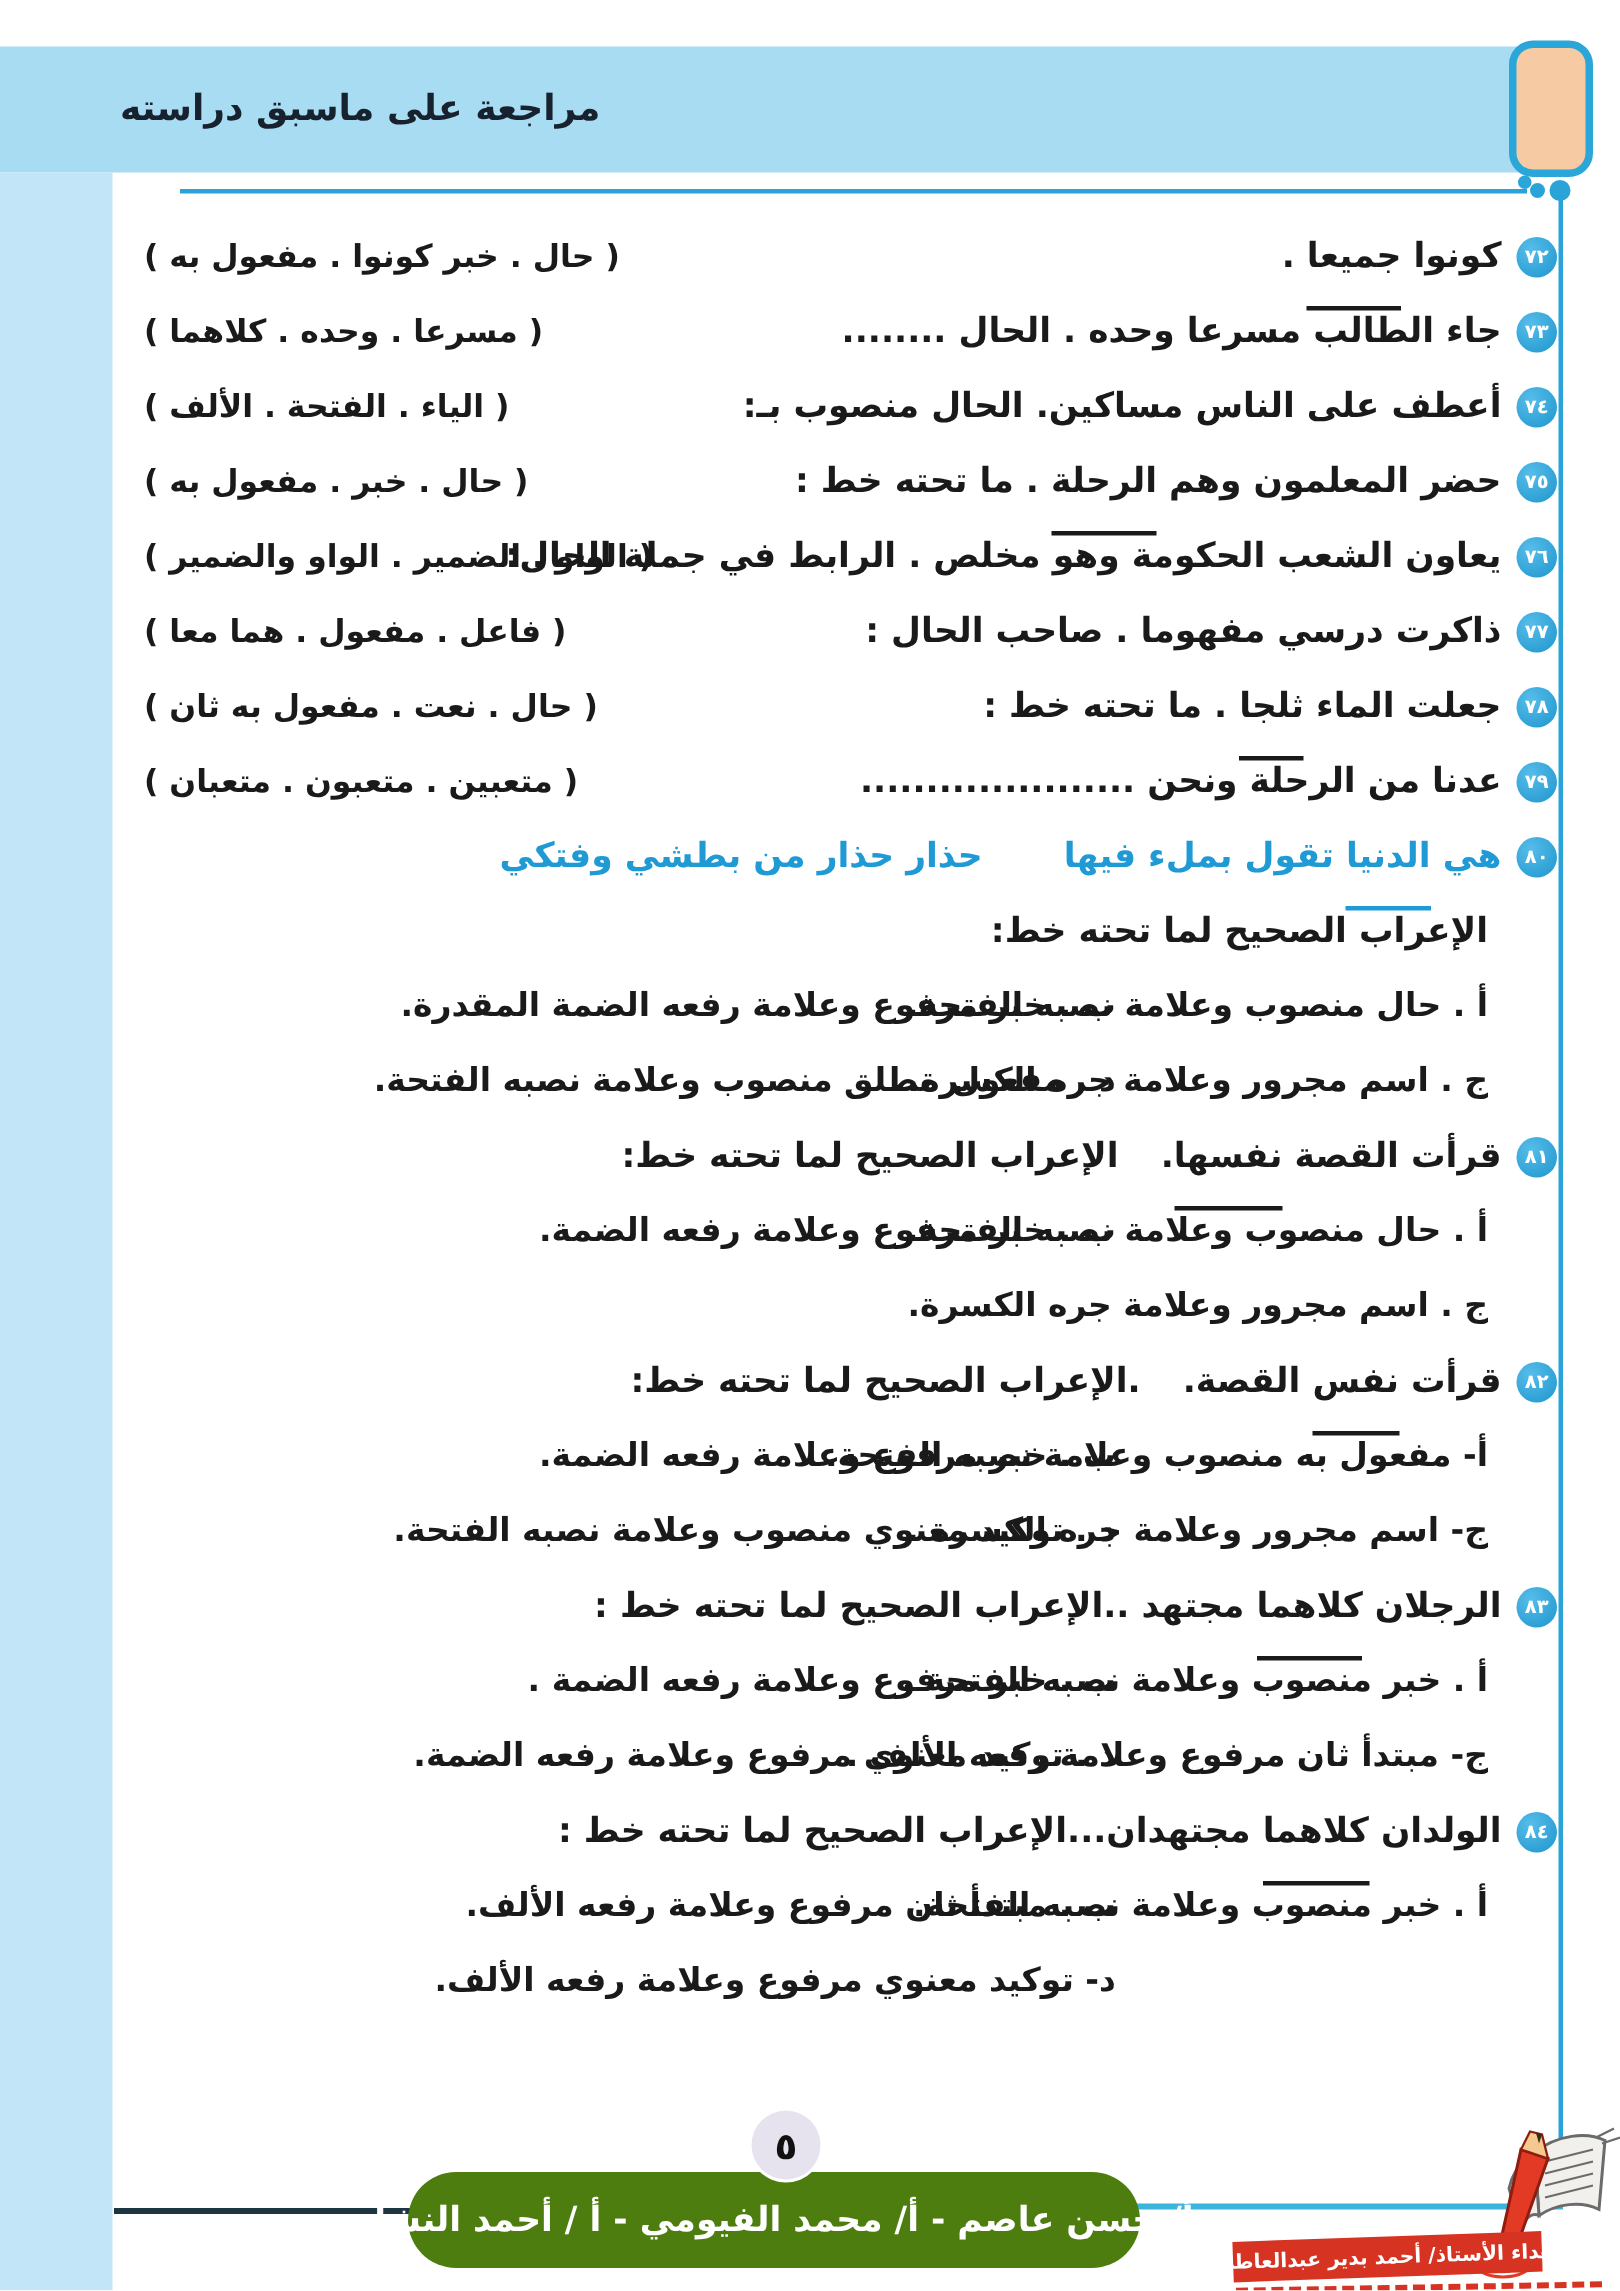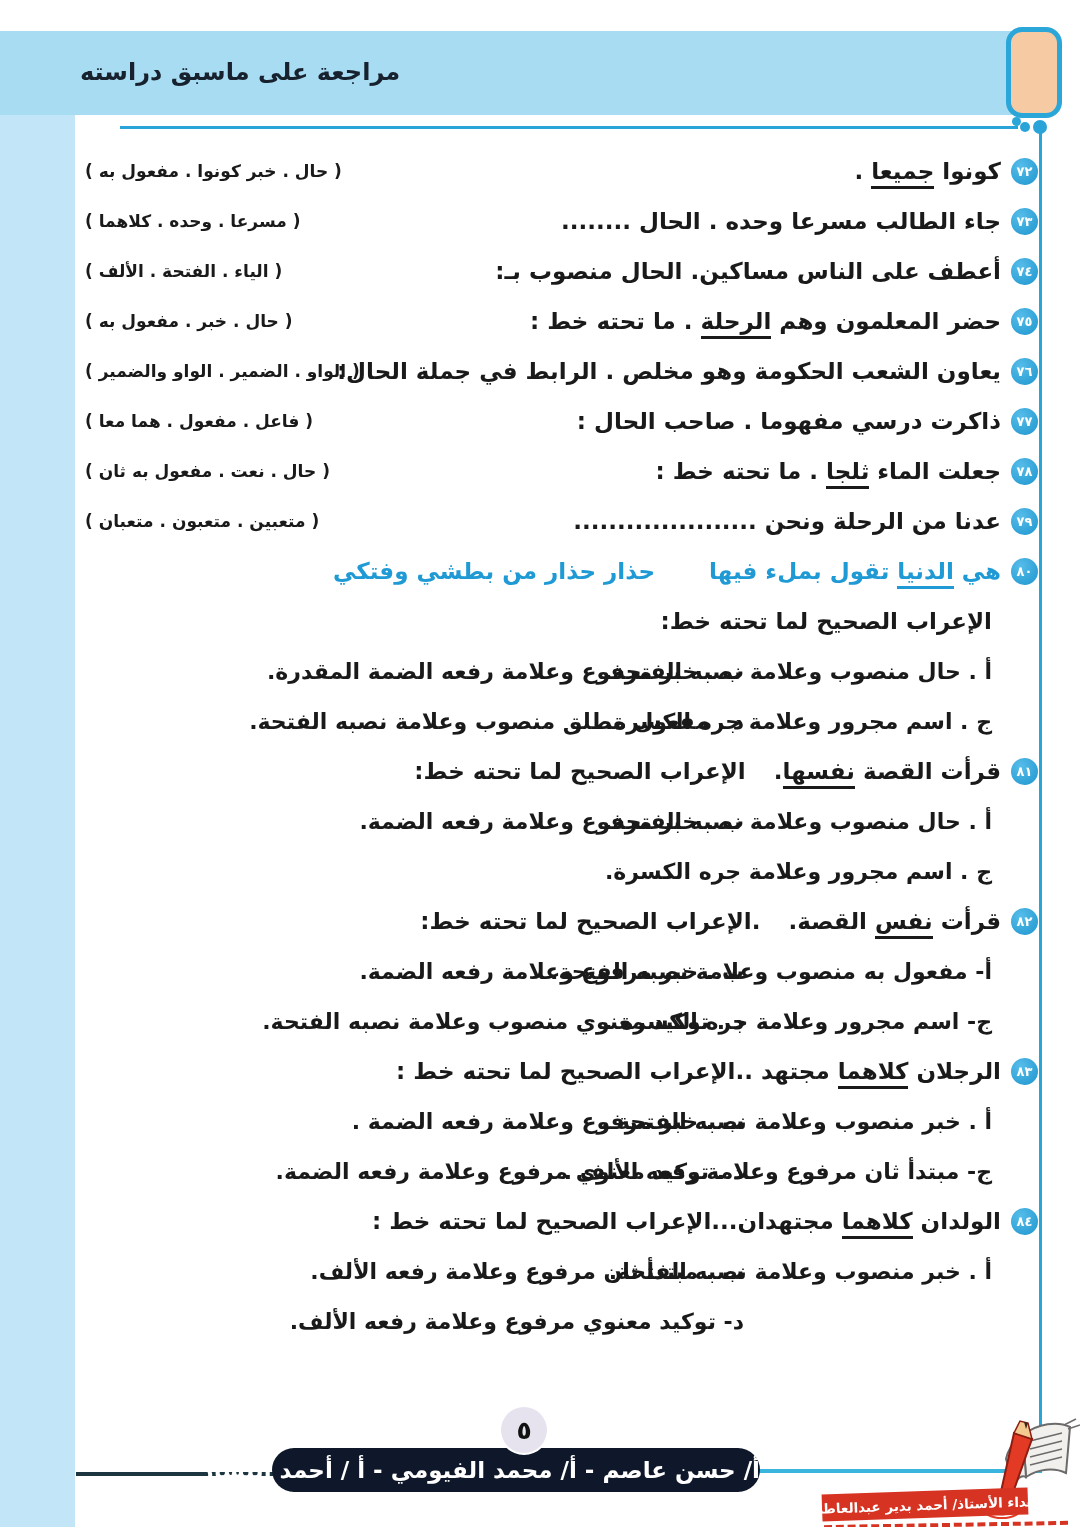--- a/index.html
+++ b/index.html
@@ -22,38 +22,38 @@
   .left-strip{position:absolute;top:115px;left:0;width:75px;height:1412px;background:#c2e5f7;}
 
   
   .rows{position:absolute;top:146px;left:80px;width:958px;direction:rtl;}
   .row{position:relative;height:50px;display:flex;align-items:center;}
   .badge{flex:0 0 auto;width:27px;height:27px;border-radius:50%;margin-left:10px;
     background:radial-gradient(circle at 35% 30%, #56bdea, #1e95cd);
     color:#ffffff;font-size:13px;line-height:27px;text-align:center;}
   .qtext{font-size:23px;white-space:nowrap;}
   .blue{color:#1f9ad4;}
-  .uw{border-bottom:3px solid #1a1a1a;padding-bottom:2px;}
+  .uw{border-bottom:3px solid #1a1a1a;padding-bottom:20px;}
   .blue .uw{border-bottom-color:#1f9ad4;}
-  .answer{position:absolute;left:5px;top:50%;transform:translateY(-50%);
-    font-size:17px;white-space:nowrap;}
+  .answer{position:absolute;left:16px;top:50%;transform:translateY(-50%);
+    font-size:21px;white-space:nowrap;}
   .second-hemistich{margin-right:54px;font-size:23px;white-space:nowrap;}
   .tail{margin-right:28px;font-size:23px;white-space:nowrap;}
   .prompt-text{position:absolute;right:46px;top:50%;transform:translateY(-50%);
     font-size:23px;white-space:nowrap;}
   .opt{position:absolute;top:50%;transform:translateY(-50%);font-size:22px;white-space:nowrap;}
   .opt-a{right:46px;}
   .opt-b{right:294px;}
 
   
   .page-circle{position:absolute;top:1407px;left:501px;width:46px;height:46px;border-radius:50%;
     background:#e6e3ef;box-shadow:0 0 0 2px #ffffff;z-index:3;
     font-size:25px;color:#111;display:flex;align-items:center;justify-content:center;}
-  .footer-pill{position:absolute;top:1448px;left:272px;width:488px;height:44px;border-radius:34px;
-    background:#0f172a;z-index:2;display:flex;align-items:center;}
+  .footer-pill{position:absolute;top:1448px;left:272px;width:488px;height:64px;border-radius:34px;
+    background:#4d7c0f;z-index:2;display:flex;align-items:center;justify-content:center;}
   .footer-pill span{color:#ffffff;font-size:23px;white-space:nowrap;}
   .footer-rule-left{position:absolute;top:1472px;left:76px;width:198px;height:4px;background:#1d3540;}
   .footer-rule-right{position:absolute;top:1469px;left:758px;width:284px;height:4px;background:#3ab5de;}
 
   
   .watermark{position:absolute;left:818px;top:1415px;width:262px;height:112px;z-index:4;}
   .watermark svg{position:absolute;inset:0;}
   .banner{position:absolute;left:4px;top:76px;width:206px;height:27px;background:#d63322;
     transform:rotate(-2deg);display:flex;align-items:center;justify-content:center;}
   .banner span{color:#ffffff;font-size:13.5px;white-space:nowrap;}

